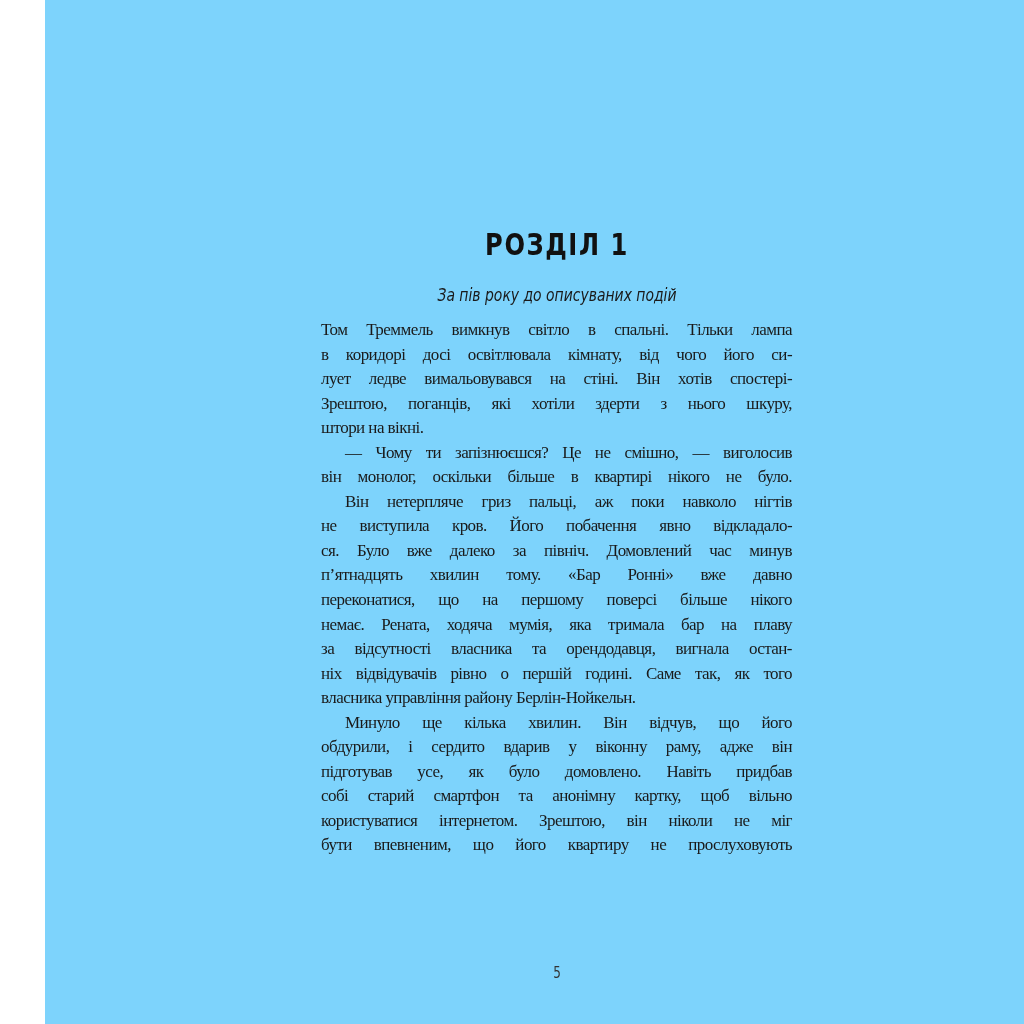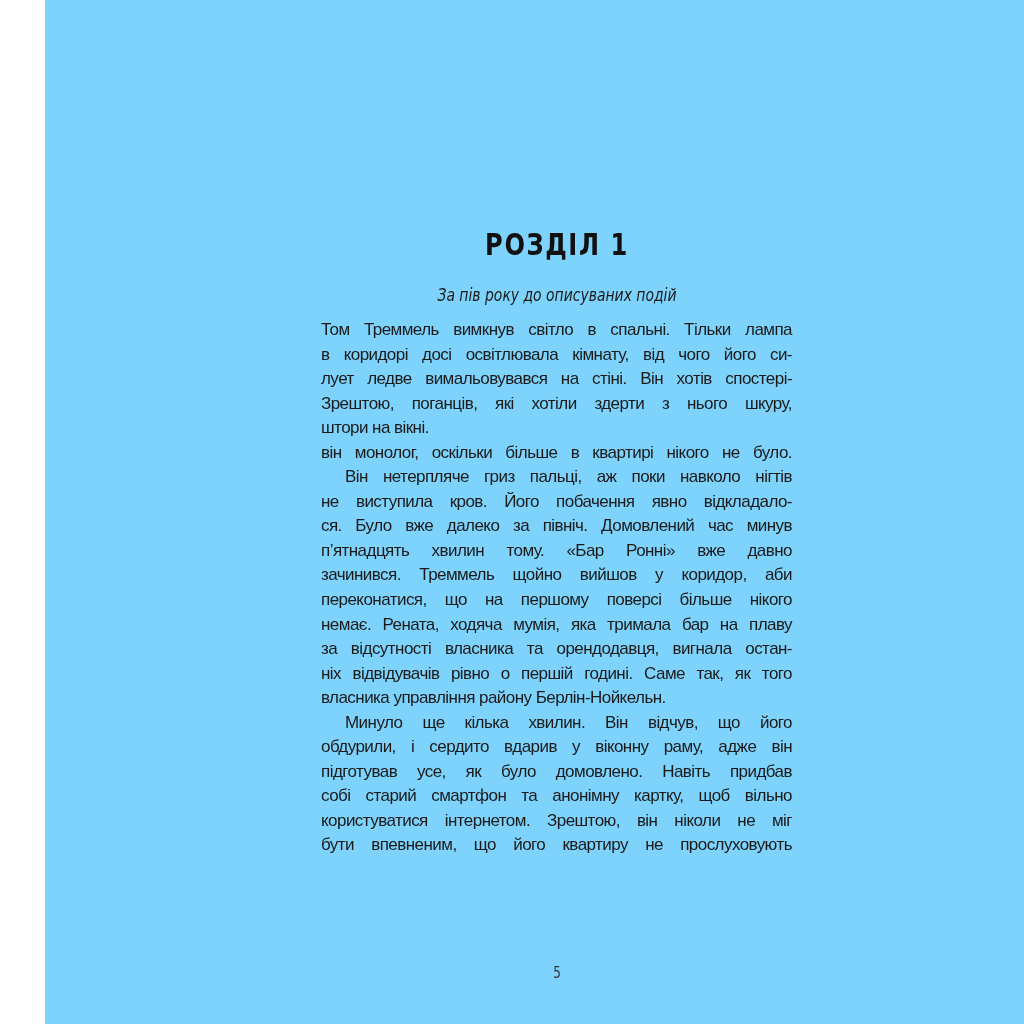--- a/index.html
+++ b/index.html
@@ -10,21 +10,21 @@
     font-family: "DejaVu Sans", sans-serif; font-weight: bold; font-size: 31px;
     letter-spacing: 2px; color: #111; transform: scaleX(0.78); transform-origin: 512px 0;
   }
   .subtitle {
     position: absolute; left: 0; width: 1024px; top: 285px; text-align: center;
     font-family: "DejaVu Sans", sans-serif; font-style: italic; font-size: 17px;
     color: #1a1a1a; transform: scaleX(0.82); transform-origin: 512px 0;
   }
   .body-text {
     position: absolute; left: 276px; top: 318px; width: 471px;
-    font-family: Liberation Sans, sans-serif; font-size: 17px; color: #1a1a1a;
+    font-family: Liberation Serif, serif; font-size: 17px; color: #1a1a1a;
   }
   .line {
     height: 24.55px; line-height: 24.55px; white-space: nowrap;
     text-align: justify; text-align-last: justify; overflow: visible;
     letter-spacing: -0.55px;
   }
   .line.indent { padding-left: 24px; }
   .line.last { text-align-last: left; }
   .page-number {
     position: absolute; left: 0; width: 1024px; top: 963px; text-align: center;
@@ -38,26 +38,26 @@
 <div class="page">
   <div class="chapter-title">РОЗДІЛ 1</div>
   <div class="subtitle">За пів року до описуваних подій</div>
 
   <div class="body-text">
     <div class="line">Том Треммель вимкнув світло в спальні. Тільки лампа</div>
     <div class="line">в коридорі досі освітлювала кімнату, від чого його си-</div>
     <div class="line">лует ледве вимальовувався на стіні. Він хотів спостері-</div>
     <div class="line">Зрештою, поганців, які хотіли здерти з нього шкуру,</div>
     <div class="line last">штори на вікні.</div>
+    <div class="line indent">— Чому ти запізнюєшся? Це не смішно, — виголосив</div>
     <div class="line">він монолог, оскільки більше в квартирі нікого не було.</div>
     <div class="line indent">Він нетерпляче гриз пальці, аж поки навколо нігтів</div>
     <div class="line">не виступила кров. Його побачення явно відкладало-</div>
     <div class="line">ся. Було вже далеко за північ. Домовлений час минув</div>
     <div class="line">п’ятнадцять хвилин тому. «Бар Ронні» вже давно</div>
-    <div class="line">зачинився. Треммель щойно вийшов у коридор, аби</div>
     <div class="line">переконатися, що на першому поверсі більше нікого</div>
     <div class="line">немає. Рената, ходяча мумія, яка тримала бар на плаву</div>
     <div class="line">за відсутності власника та орендодавця, вигнала остан-</div>
     <div class="line">ніх відвідувачів рівно о першій годині. Саме так, як того</div>
     <div class="line last">власника управління району Берлін-Нойкельн.</div>
     <div class="line indent">Минуло ще кілька хвилин. Він відчув, що його</div>
     <div class="line">обдурили, і сердито вдарив у віконну раму, адже він</div>
     <div class="line">підготував усе, як було домовлено. Навіть придбав</div>
     <div class="line">собі старий смартфон та анонімну картку, щоб вільно</div>
     <div class="line">користуватися інтернетом. Зрештою, він ніколи не міг</div>

